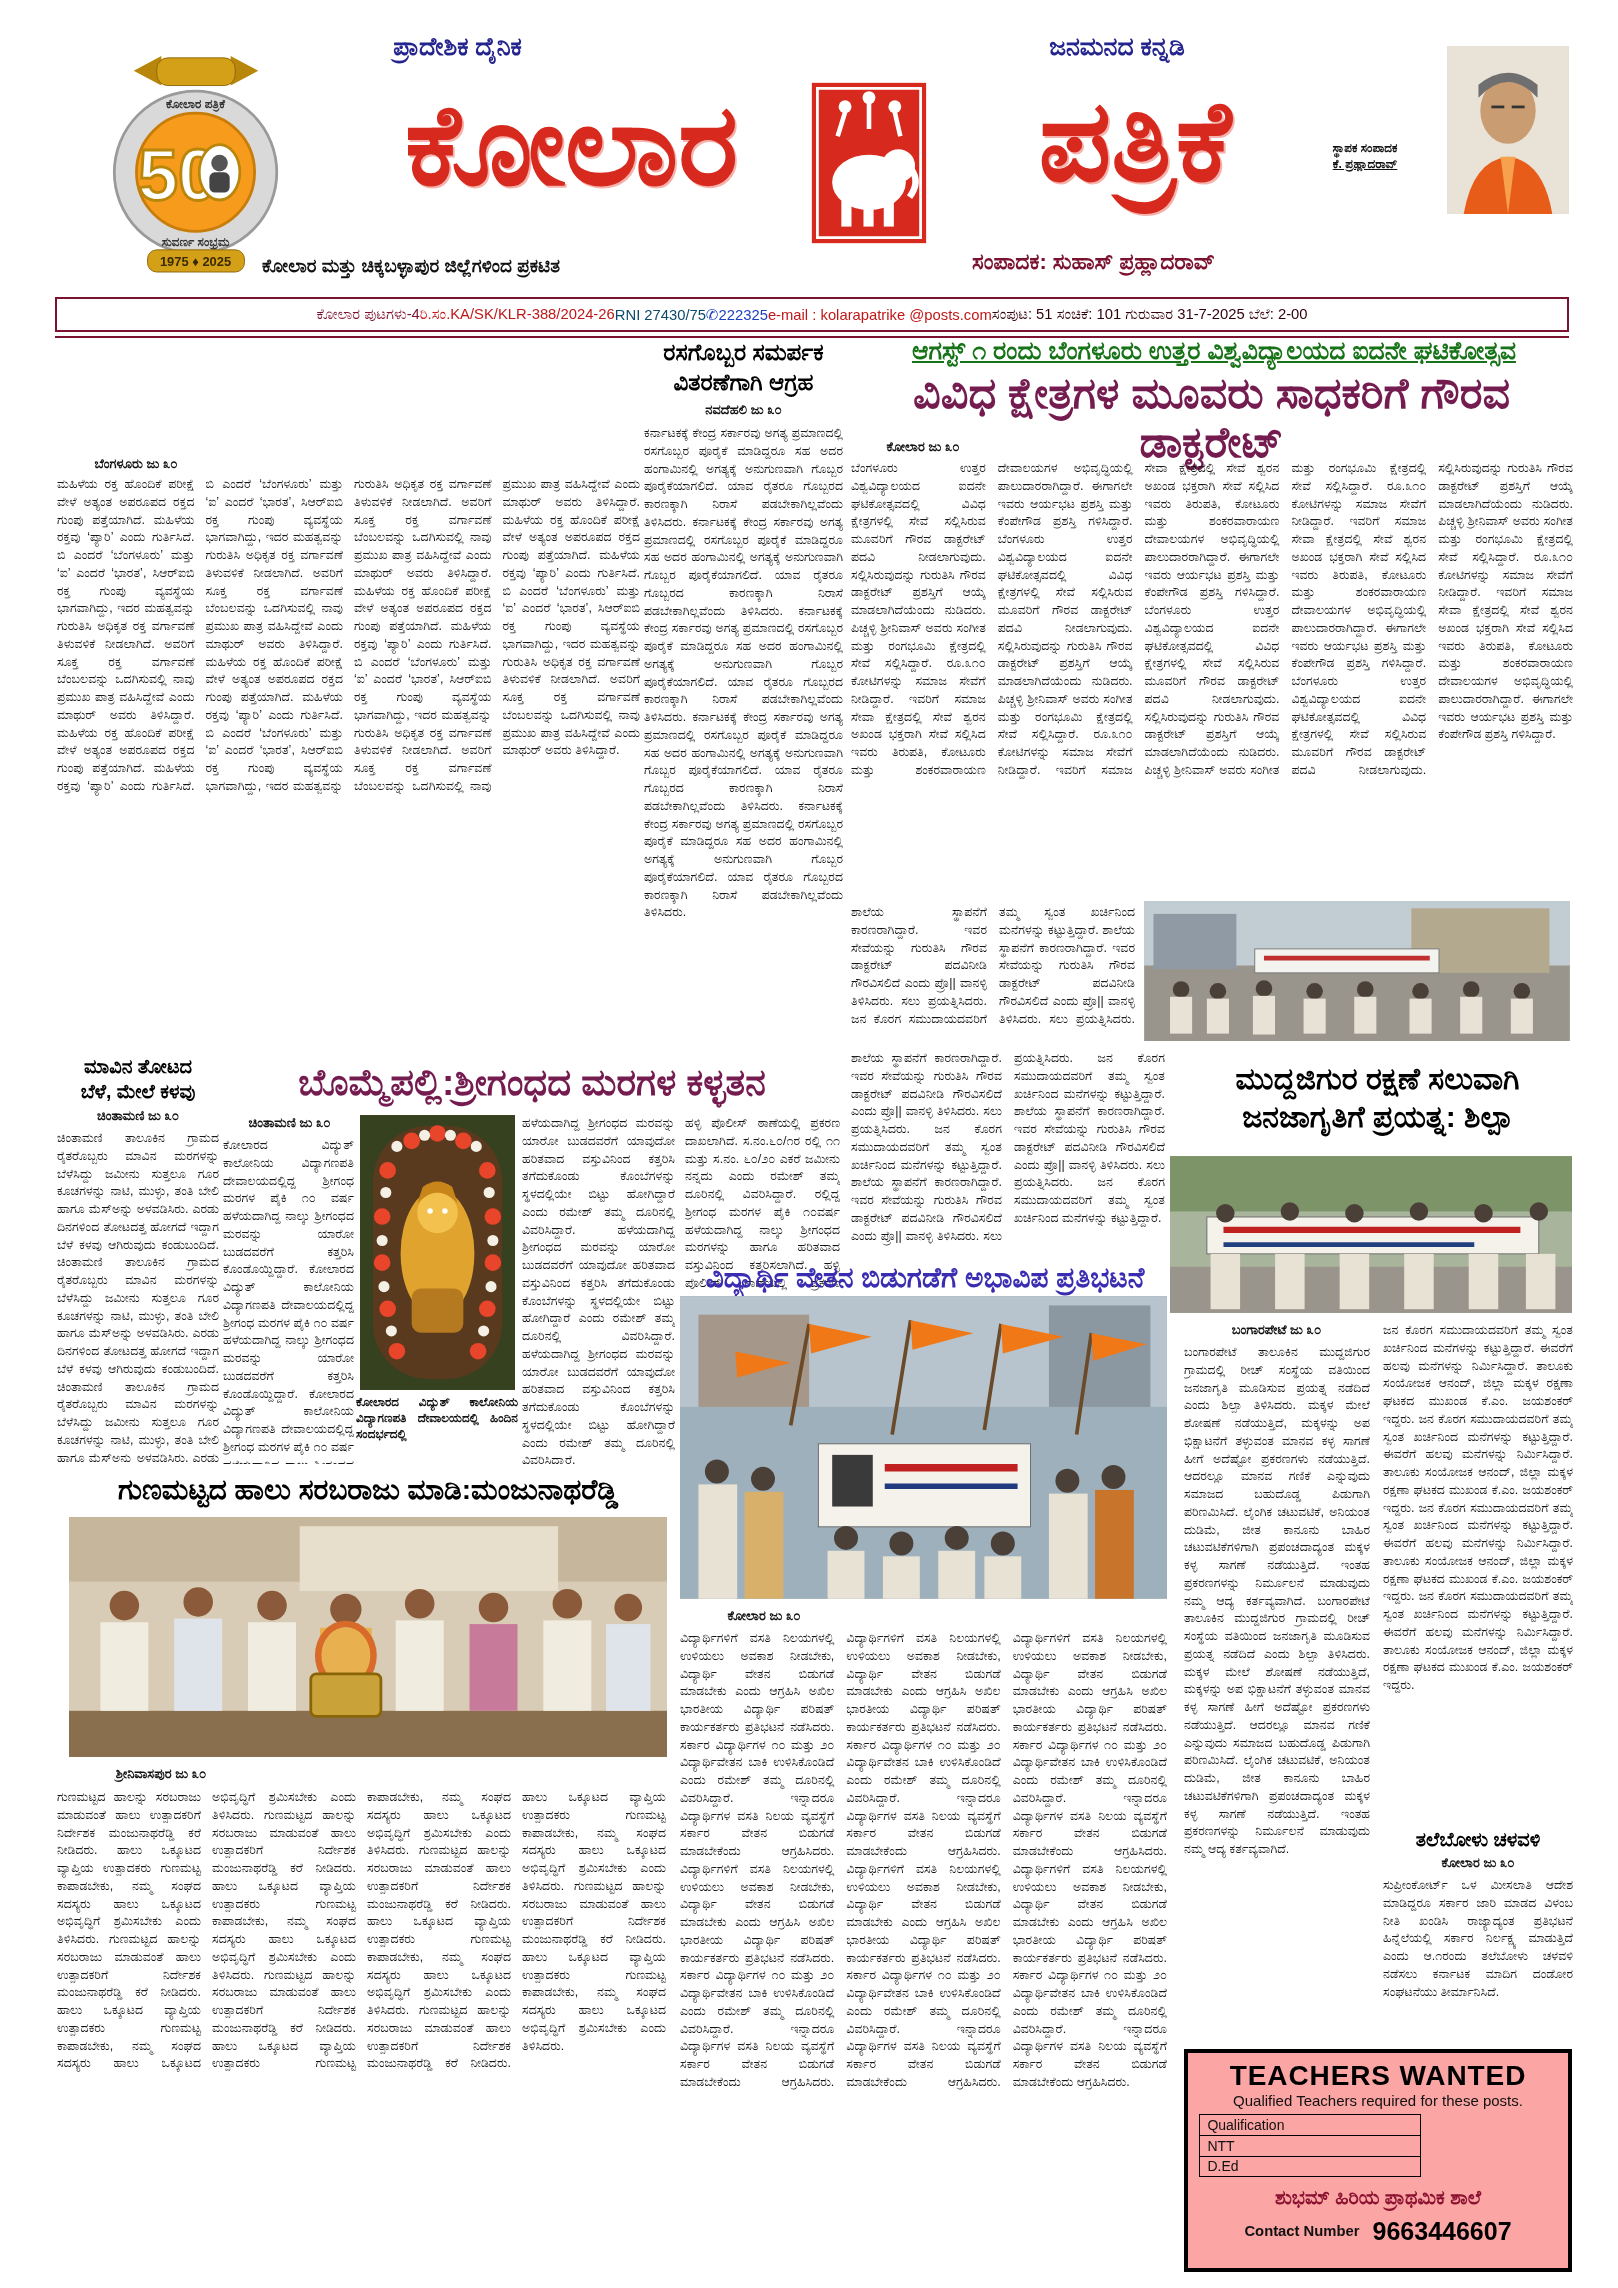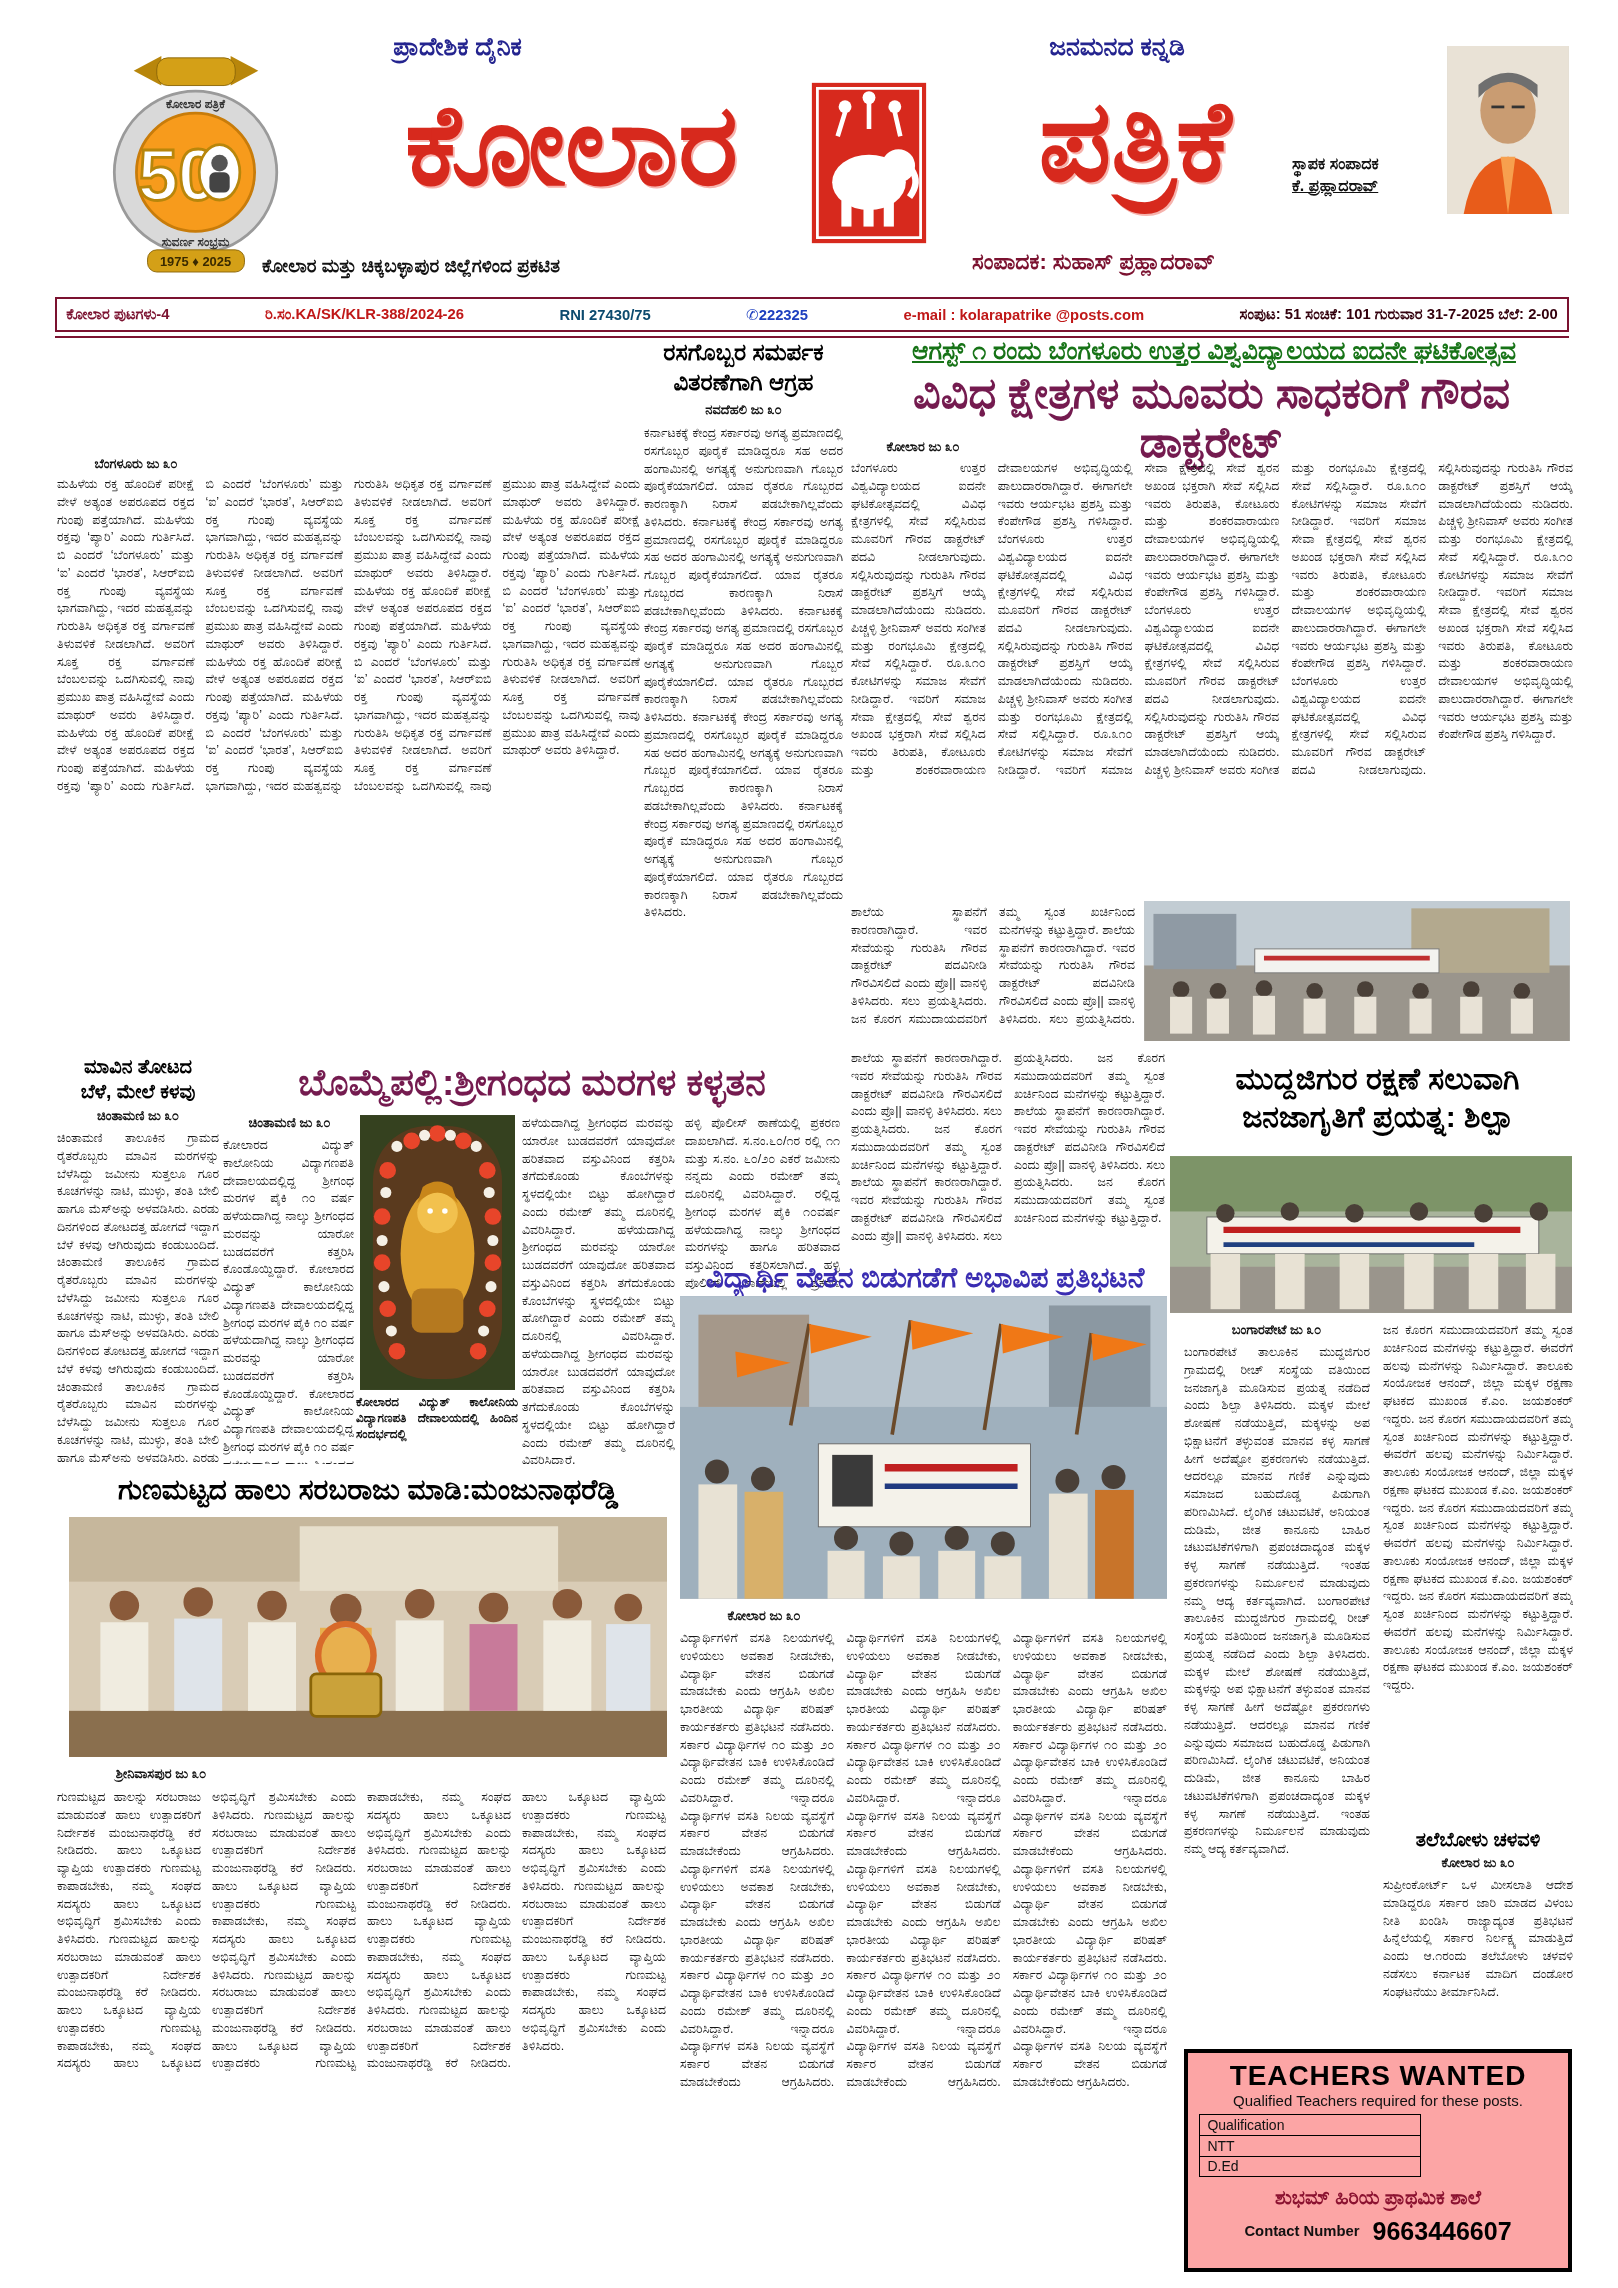--- a/index.html
+++ b/index.html
@@ -5,25 +5,25 @@
   html,body{margin:0;padding:0;background:#e9e9e9;}
   .page{position:relative;width:1619px;height:2289px;background:#ffffff;margin:0 auto;
         font-family:"Liberation Sans","DejaVu Sans",sans-serif;overflow:hidden;}
   .abs{position:absolute;}
   .center{text-align:center;}
   .tagline{font-weight:bold;color:#24248f;font-size:25px;}
   .masthead{color:#d7291d;font-weight:bold;font-size:113px;line-height:1.3;white-space:nowrap;
             text-shadow:1.8px 1.8px 0 #f6b3ad;}
   .publine{font-weight:bold;font-size:18.5px;color:#111;}
   .editorline{font-weight:bold;font-size:22px;color:#7b1230;}
-  .founder-cap{font-weight:bold;font-size:16px;color:#111;text-align:left;line-height:1.35;margin-top:13px;}
+  .founder-cap{font-weight:bold;font-size:12px;color:#111;text-align:center;line-height:1.35;}
   .founder-cap .u{text-decoration:underline;}
-  .infobar{display:flex;align-items:center;justify-content:space-between;
+  .infobar{display:flex;align-items:center;justify-content:center;
            border:2.8px solid #7b1230;background:#fff;padding:0 9.2px;box-sizing:border-box;
-           font-size:14.8px;font-weight:bold;white-space:nowrap;}
+           font-size:14.8px;font-weight:normal;white-space:nowrap;}
   .rule{background:#7b1230;height:1.8px;}
   .hl-red{color:#e0231c;font-weight:bold;font-size:40px;line-height:1.3;}
   .hl-maroon-lg{color:#741b4f;font-weight:bold;font-size:43px;line-height:1.15;}
   .hl-maroon-md{color:#741b4f;font-weight:bold;font-size:37px;line-height:1.1;}
   .kicker{color:#177317;font-weight:bold;font-size:25px;text-decoration:underline;}
   .hl-black-sm{color:#000;font-weight:bold;font-size:23px;line-height:1.3;}
   .hl-black-md{color:#000;font-weight:bold;font-size:30px;line-height:1.25;}
   .hl-black-milk{color:#000;font-weight:bold;font-size:28px;line-height:1.2;}
   .hl-blue{color:#3a2db2;font-weight:bold;font-size:28px;line-height:1.2;}
   .subhead{color:#000;font-weight:bold;font-size:19.4px;line-height:1.3;}

